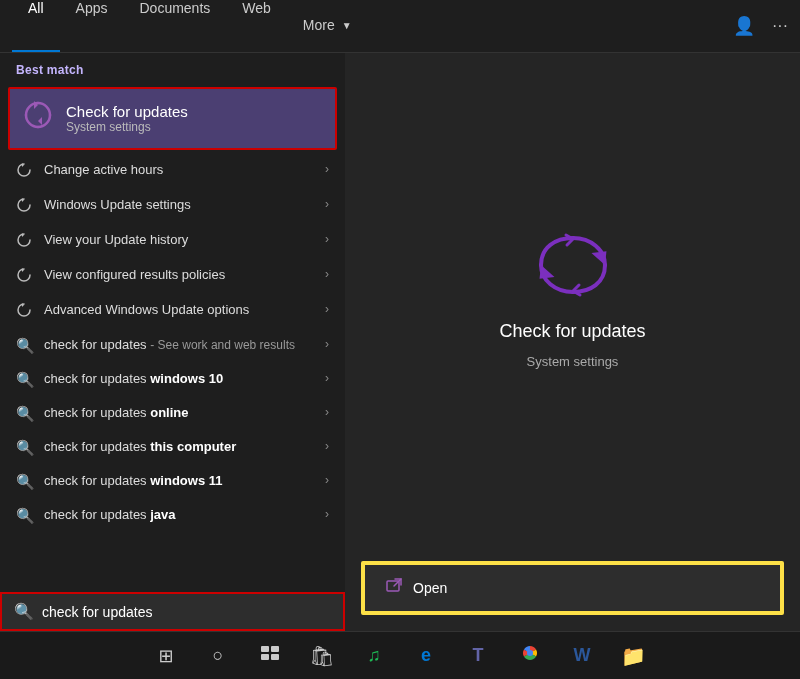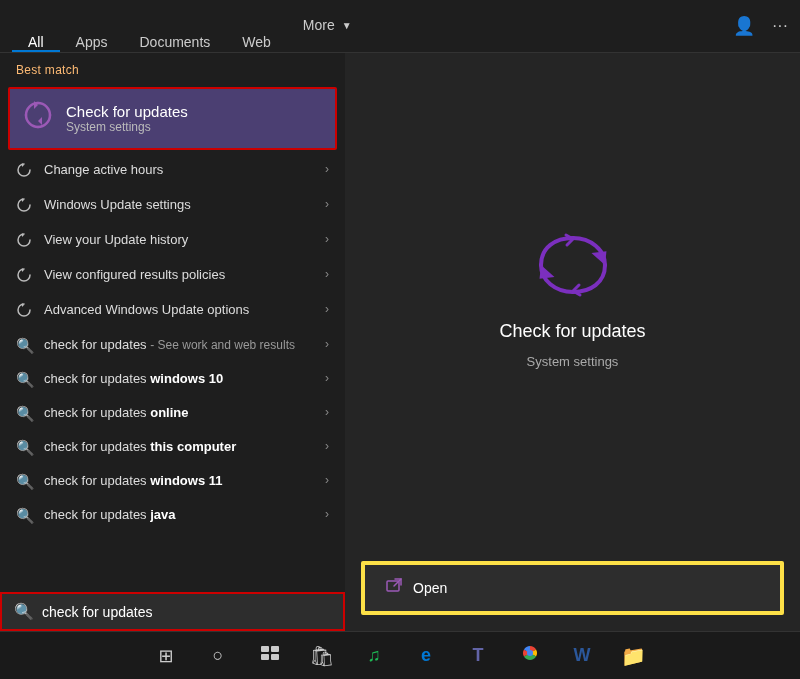--- a/index.html
+++ b/index.html
@@ -20,21 +20,21 @@
       align-items: center;
       height: 53px;
       padding: 0 12px;
       border-bottom: 1px solid #333;
     }
     .nav-tab {
       color: #ccc;
       padding: 0 16px;
       height: 100%;
       display: flex;
-      align-items: flex-end;
+      align-items: flex-start;
       cursor: pointer;
       font-size: 14px;
       border-bottom: 2px solid transparent;
     }
     .nav-tab.active {
       color: #fff;
       border-bottom: 2px solid #0078d4;
     }
     .nav-spacer { flex: 1; }
     .nav-icons {
@@ -63,23 +63,23 @@
       width: 345px;
       background: #1e1e1e;
       display: flex;
       flex-direction: column;
       overflow-y: auto;
       overflow-x: hidden;
     }
 
     
     .section-label {
-      color: #fdba74;
+      color: #c4b5fd;
       font-size: 12px;
-      font-weight: 400;
+      font-weight: 700;
       padding: 10px 16px 6px 16px;
       letter-spacing: 0.3px;
     }
 
     
     .best-match-item {
       background: #4b3f72;
       border: 2px solid #cc0000;
       margin: 4px 8px;
       border-radius: 2px;

